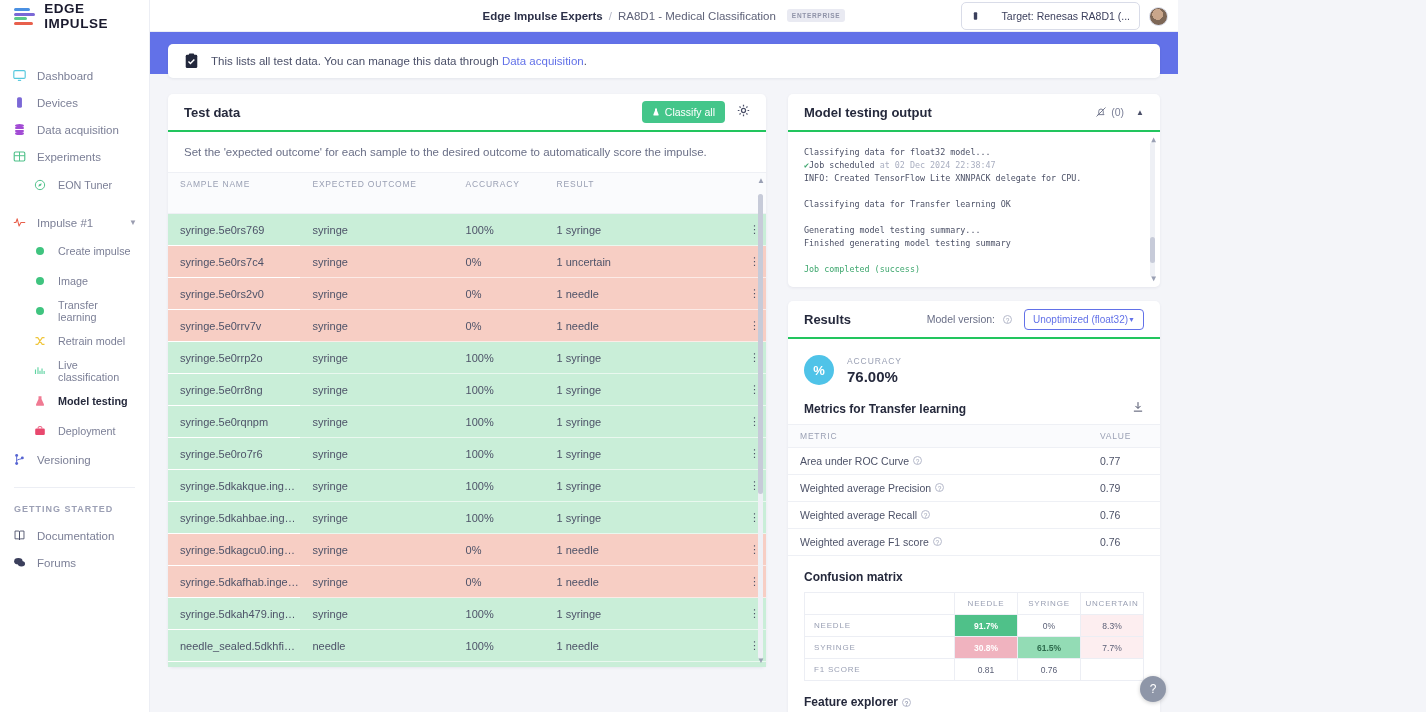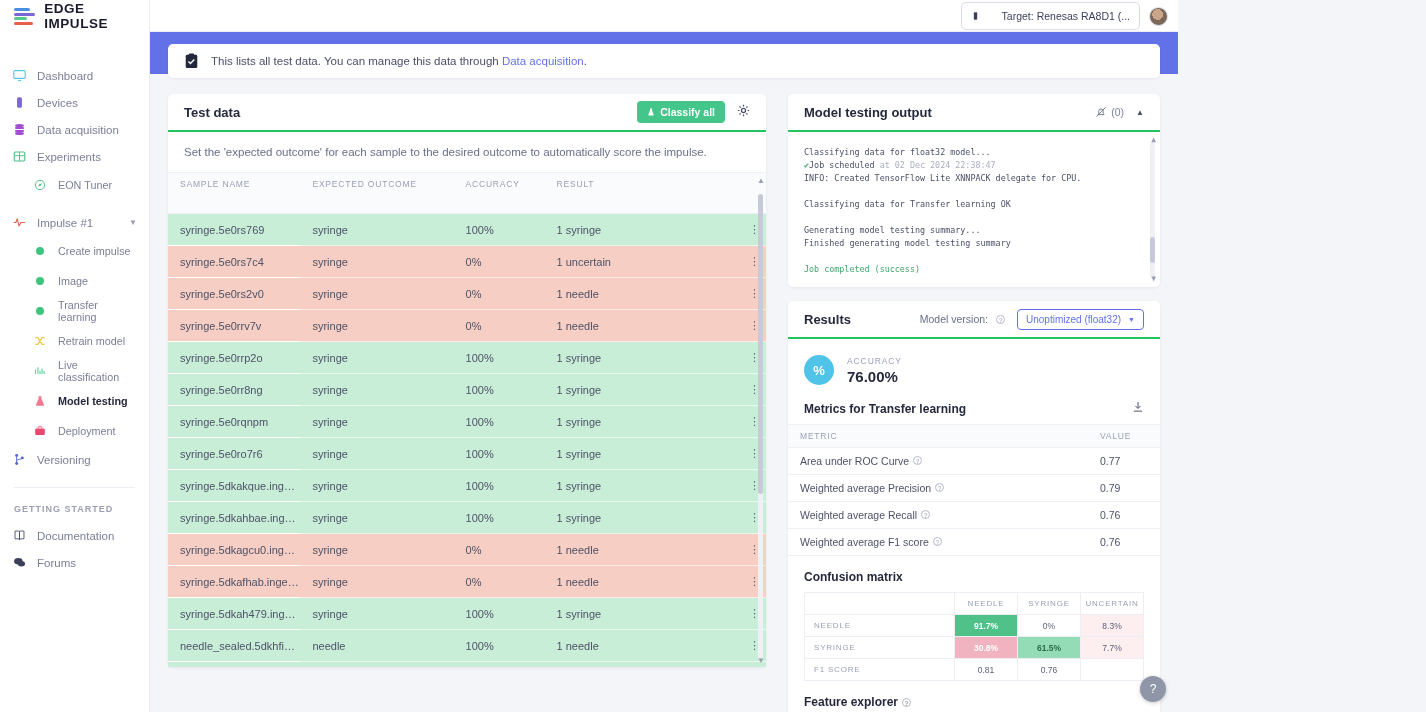--- a/index.html
+++ b/index.html
@@ -89,21 +89,21 @@
 
   .card { background: #fff; border-radius: 5px; box-shadow: 0 1px 3px rgba(40,45,80,.07); }
   .card-head {
     height: 38px; display: flex; align-items: center; padding: 0 16px;
     border-bottom: 2px solid #22c55e;
   }
   .card-title { font-size: 13px; font-weight: bold; color: #25293c; }
   .card-head-right { margin-left: auto; display: flex; align-items: center; gap: 12px; }
 
   .btn-green {
-    background: #44c68a; color: #fff; font-size: 10.5px; font-weight: bold;
+    background: #44c68a; color: #fff; font-size: 10.5px; font-weight: normal;
     border: none; border-radius: 4px; padding: 5px 10px; display: flex; align-items: center;
     gap: 5px; cursor: pointer;
   }
   .gear { cursor: pointer; }
 
   .card-note { font-size: 11.5px; color: #6a6f87; padding: 14px 16px 14px 16px; }
 
   
   .tbl { width: 100%; border-collapse: collapse; table-layout: fixed; }
   .tbl th {
@@ -137,21 +137,21 @@
   .log .chk { color: #3ea76e; font-weight: bold; }
   .log-scroll { position: absolute; right: 5px; top: 10px; bottom: 10px; width: 5px; background: #eef0f5; border-radius: 3px; }
   .log-scroll i { position: absolute; top: 95px; left: 0; width: 5px; height: 26px; background: #c7cbd9; border-radius: 3px; display:block; }
 
   .muted-count { font-size: 10.5px; color: #7c8098; display: flex; align-items: center; gap: 4px; }
 
   
   .mv-label { font-size: 10.5px; color: #6a6f87; display: flex; align-items: center; gap: 4px; }
   .select-pill {
     border: 1px solid #6271e8; color: #6271e8; border-radius: 4px;
-    font-size: 10px; padding: 4px 8px; display: flex; align-items: center; gap: 7px; cursor: pointer; background:#fff;
+    font-size: 10px; padding: 4px 8px; display: flex; align-items: center; cursor: pointer; background:#fff;
   }
   .acc-row { display: flex; align-items: center; gap: 13px; padding: 16px 16px 12px 16px; }
   .acc-circle {
     width: 30px; height: 30px; border-radius: 50%; background: #4fc3e8; color: #fff;
     display: flex; align-items: center; justify-content: center; font-size: 13px; font-weight: bold;
   }
   .acc-label { font-size: 8.5px; letter-spacing: .9px; color: #9aa0b4; }
   .acc-val { font-size: 15px; font-weight: bold; color: #25293c; margin-top: 2px; }
   .sub-title { font-size: 12px; font-weight: bold; color: #25293c; padding: 4px 16px 8px 16px; display: flex; align-items: center; }
   .dl-icon { margin-left: auto; cursor: pointer; }
@@ -345,20 +345,26 @@
             </svg>
         </span>
         <span>Forums</span>
       </div>
     </nav>
   </aside>
 
   <div class="main">
 
     <div class="topbar">
+      <div class="crumbs">
+        <span class="crumb-strong">Edge Impulse Experts</span>
+        <span class="crumb-slash">/</span>
+        <span class="crumb-plain">RA8D1 - Medical Classification</span>
+        <span class="badge-ent">ENTERPRISE</span>
+      </div>
       <div class="topbar-right">
         <div class="target-pill">
           <svg width="9" height="12" viewBox="0 0 16 16">
               <rect x="5" y="1.5" width="6" height="13" rx="1.6" fill="#3b3f5c"></rect>
             </svg>
           <span>Target: Renesas RA8D1 (...</span>
         </div>
         <div class="avatar"></div>
       </div>
     </div>

